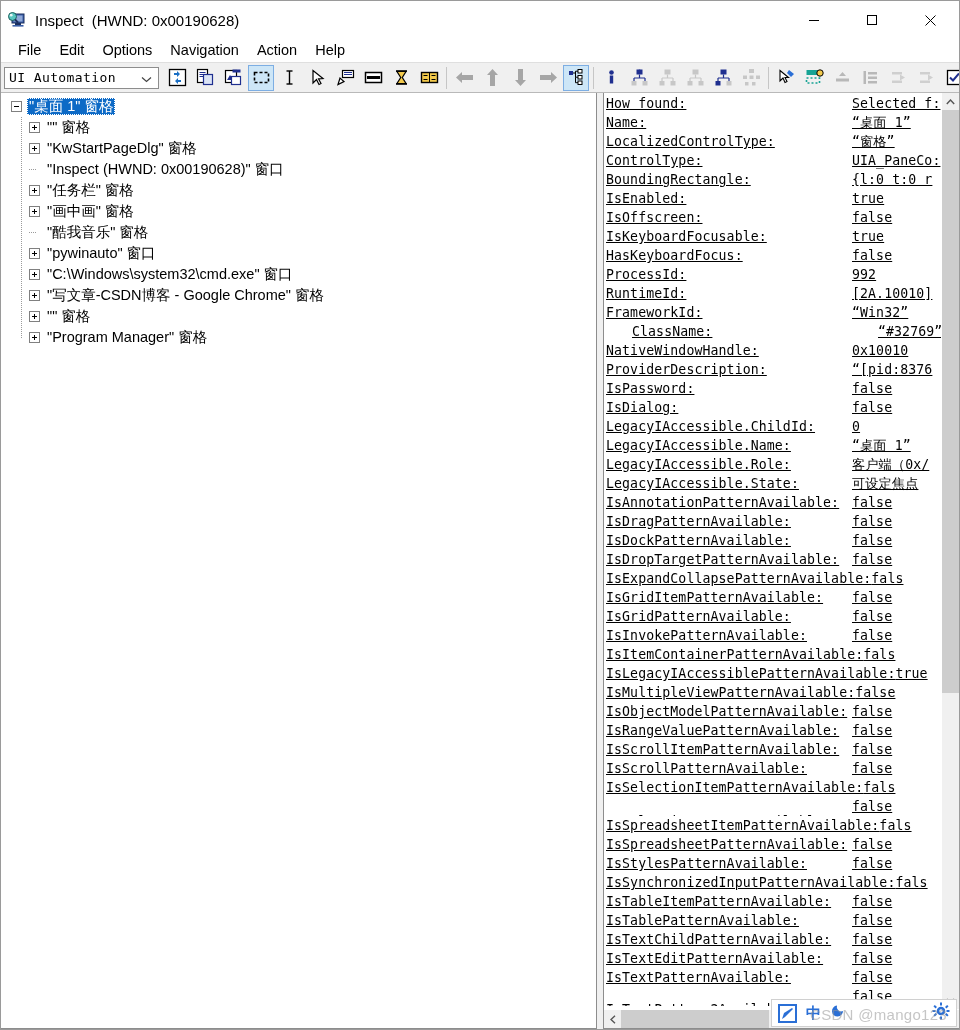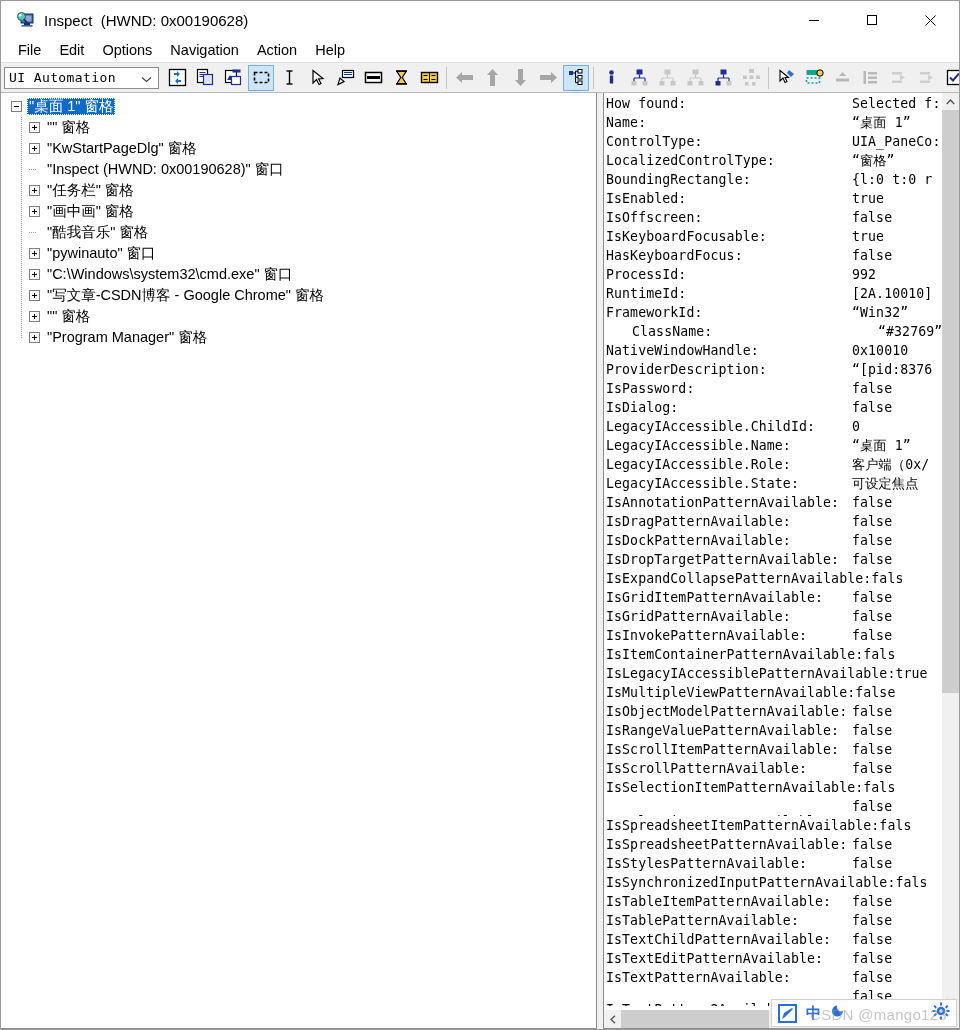--- a/index.html
+++ b/index.html
@@ -25,21 +25,21 @@
     flex-direction: column;
   }
 
   
   .titlebar {
     height: 38px;
     min-height: 38px;
     background: #ffffff;
     display: flex;
     align-items: center;
-    padding-left: 14px;
+    padding-left: 5px;
     box-sizing: border-box;
   }
   .app-icon {
     width: 20px;
     height: 20px;
     position: relative;
     margin-right: 9px;
     flex: 0 0 auto;
   }
   .title-text {
@@ -254,20 +254,21 @@
     bottom: 10px;
     border-left: 1px dotted #9a9a9a;
   }
 
   
   .prop-scroll {
     flex: 1 1 auto;
     position: relative;
     overflow: hidden;
     display: flex;
+    text-decoration: underline;
   }
   .prop-list {
     flex: 1 1 auto;
     overflow: hidden;
     padding: 1px 0 0 2px;
     box-sizing: border-box;
   }
   .prop-row {
     height: 19px;
     line-height: 19px;
@@ -787,26 +788,26 @@
         <div class="prop-list" id="prop-list">
             <div class="prop-row">
               <span class="prop-key" style="min-width: 246px;">How found:</span>
               <span class="prop-val">Selected f:</span>
             </div>
             <div class="prop-row">
               <span class="prop-key" style="min-width: 246px;">Name:</span>
               <span class="prop-val">“桌面 1”</span>
             </div>
             <div class="prop-row">
+              <span class="prop-key" style="min-width: 246px;">LocalizedControlType:</span>
+              <span class="prop-val">“窗格”</span>
+            </div>
+            <div class="prop-row">
               <span class="prop-key" style="min-width: 246px;">ControlType:</span>
               <span class="prop-val">UIA_PaneCo:</span>
-            </div>
-            <div class="prop-row">
-              <span class="prop-key" style="min-width: 246px;">LocalizedControlType:</span>
-              <span class="prop-val">“窗格”</span>
             </div>
             <div class="prop-row">
               <span class="prop-key" style="min-width: 246px;">BoundingRectangle:</span>
               <span class="prop-val">{l:0 t:0 r</span>
             </div>
             <div class="prop-row">
               <span class="prop-key" style="min-width: 246px;">IsEnabled:</span>
               <span class="prop-val">true</span>
             </div>
             <div class="prop-row">

